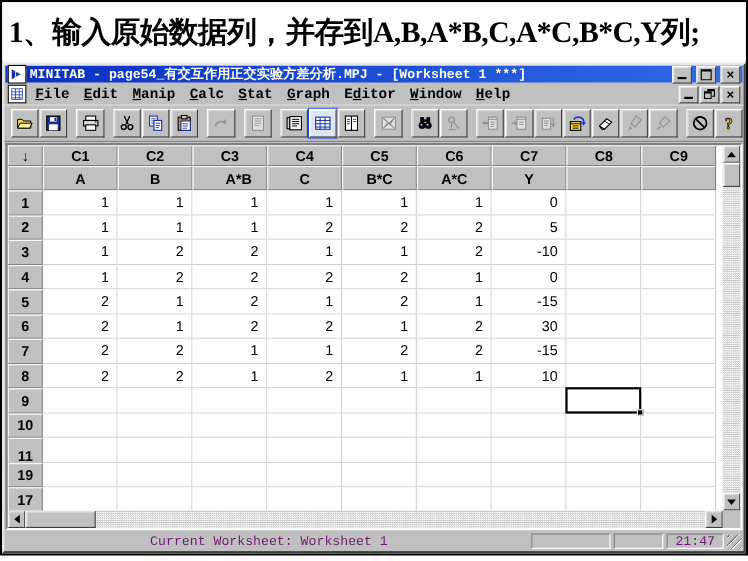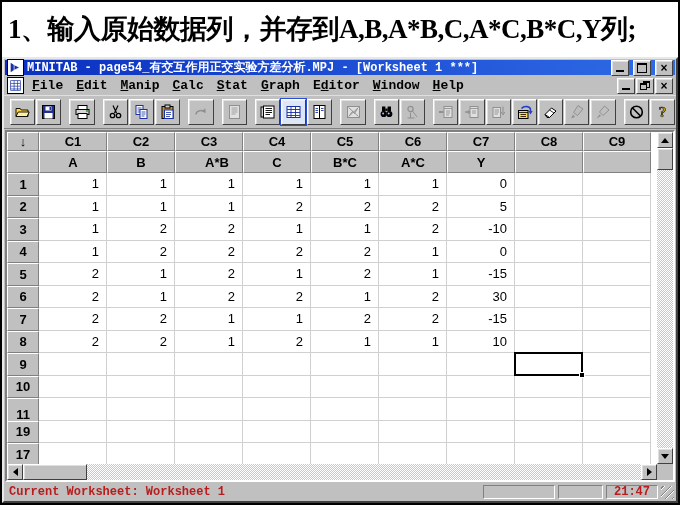--- a/index.html
+++ b/index.html
@@ -66,21 +66,21 @@
   .tri-up{width:0;height:0;border-left:4px solid transparent;border-right:4px solid transparent;border-bottom:5px solid #000;}
   .tri-down{width:0;height:0;border-left:4px solid transparent;border-right:4px solid transparent;border-top:5px solid #000;}
   .tri-left{width:0;height:0;border-top:4px solid transparent;border-bottom:4px solid transparent;border-right:5px solid #000;}
   .tri-right{width:0;height:0;border-top:4px solid transparent;border-bottom:4px solid transparent;border-left:5px solid #000;}
   .vthumb{height:22px;background:#c0c0c0;border:1px solid;border-color:#fff #404040 #404040 #fff;box-shadow:inset 1px 1px 0 #dfdfdf;box-sizing:border-box;}
   .hthumb{width:64px;background:#c0c0c0;border:1px solid;border-color:#fff #404040 #404040 #fff;box-shadow:inset 1px 1px 0 #dfdfdf;box-sizing:border-box;}
   .sb-track{flex:1;}
   .corner{background:#c0c0c0;}
   
   .statusbar{height:18px;flex:0 0 auto;display:flex;align-items:center;padding:0 2px 0 5px;
-             font-family:"Liberation Mono","DejaVu Sans Mono",monospace;font-weight:bold;font-size:12px;color:#b91c1c;}
+             font-family:"Liberation Mono","DejaVu Sans Mono",monospace;font-weight:normal;font-size:12px;color:#701a75;text-align:center;}
   .status-left{flex:1;white-space:nowrap;overflow:hidden;}
   .spanel{height:14px;border:1px solid;border-color:#808080 #fff #fff #808080;box-sizing:border-box;
           margin-left:3px;display:flex;align-items:center;justify-content:center;font-size:12px;}
   .grip{width:13px;height:13px;margin-left:3px;
         background:repeating-linear-gradient(315deg,#fff 0 1px,#808080 1px 2px,#c0c0c0 2px 5px);}
 </style>
 </head>
 <body>
 
 <div id="stage">

